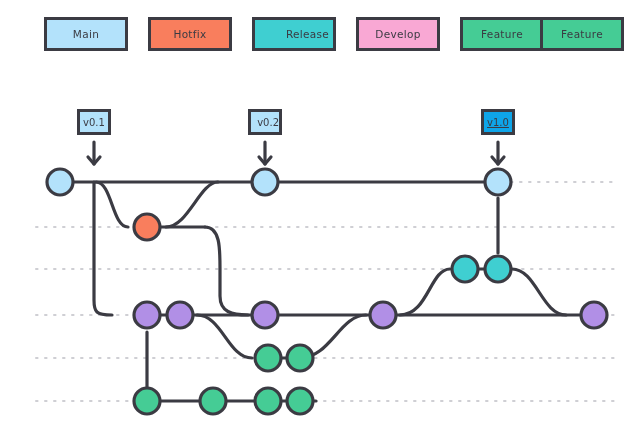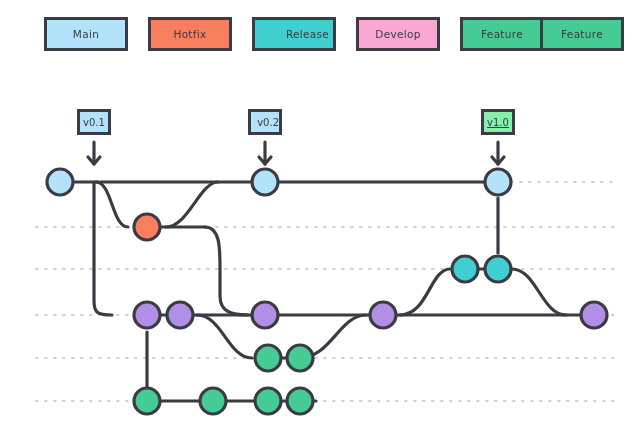--- a/index.html
+++ b/index.html
@@ -112,21 +112,21 @@
       </div>
     </div>
 
   <div id="tags-host">
       <div class="tag-box" style="left: 77px; top: 109px; background: rgb(179, 226, 251);">
         <span>v0.1</span>
       </div>
       <div class="tag-box" style="left: 248px; top: 109px; background: rgb(179, 226, 251); justify-content: flex-end;">
         <span>v0.2</span>
       </div>
-      <div class="tag-box" style="left: 481px; top: 109px; background: #86efac; text-decoration: underline;">
+      <div class="tag-box" style="left: 481px; top: 109px; background: #0ea5e9; text-decoration: underline;">
         <span>v1.0</span>
       </div>
     </div>
 
   <svg class="graph" viewBox="0 0 644 430">
     <g id="guides-host">
         <line x1="36" y1="227" x2="618" y2="227" class="guide"></line>
         <line x1="36" y1="269" x2="618" y2="269" class="guide"></line>
         <line x1="36" y1="315" x2="618" y2="315" class="guide"></line>
         <line x1="36" y1="358" x2="618" y2="358" class="guide"></line>

